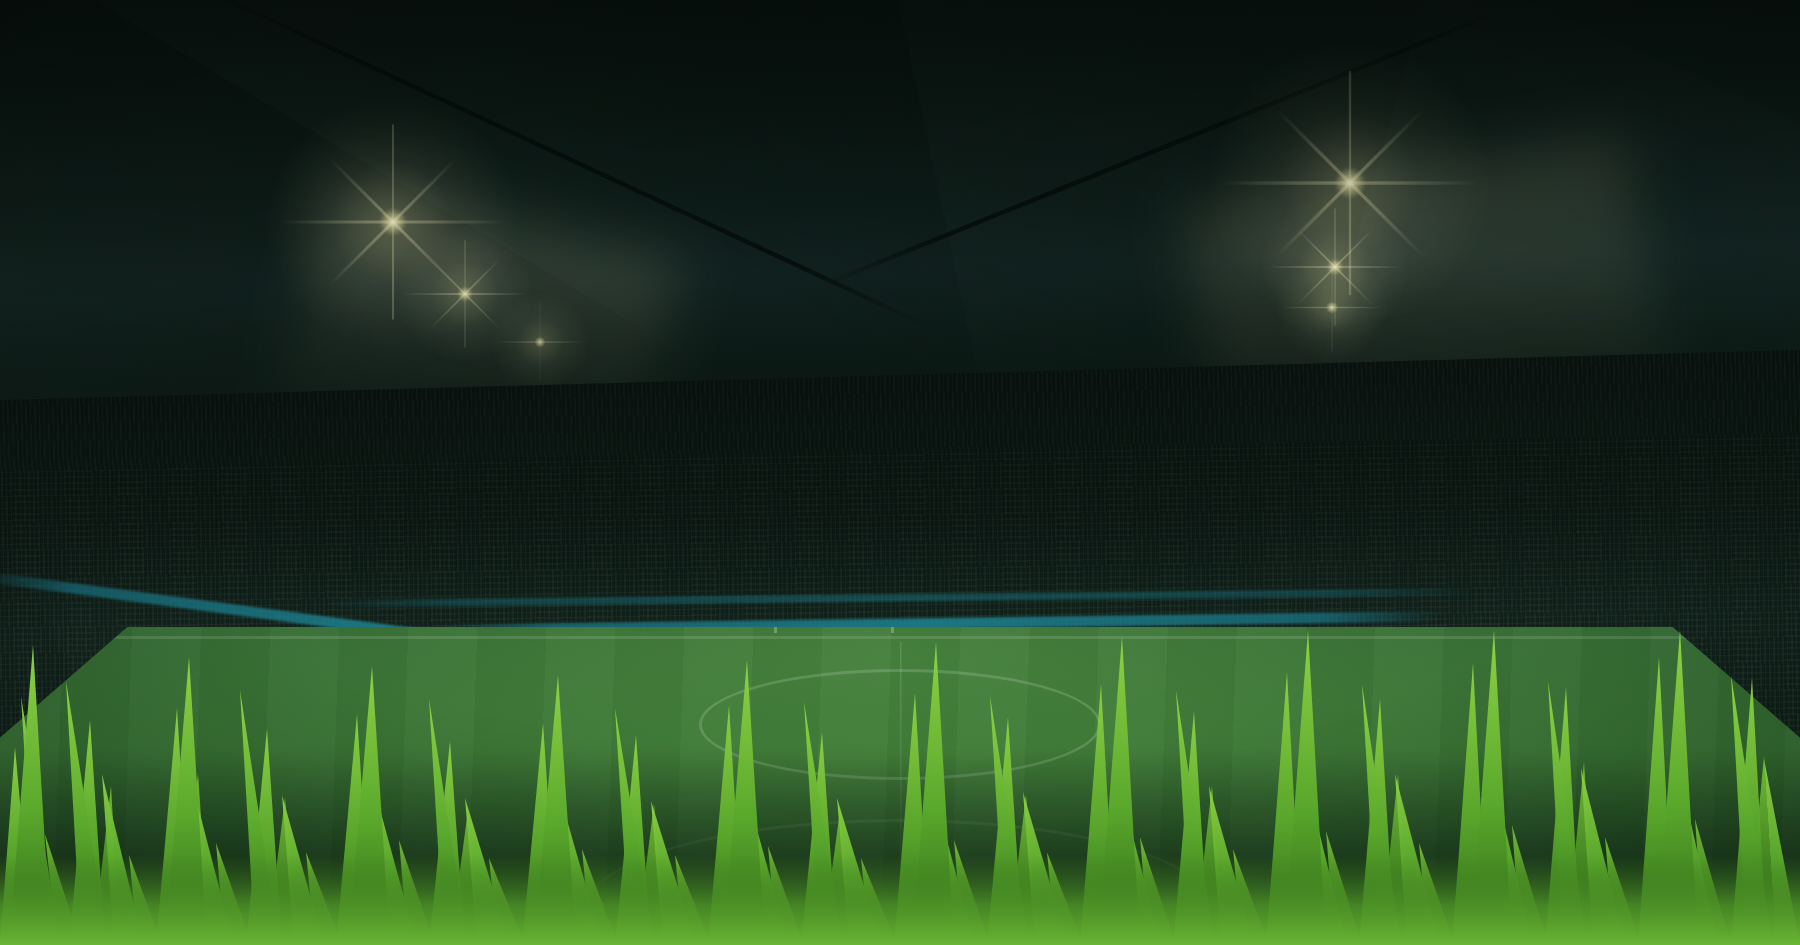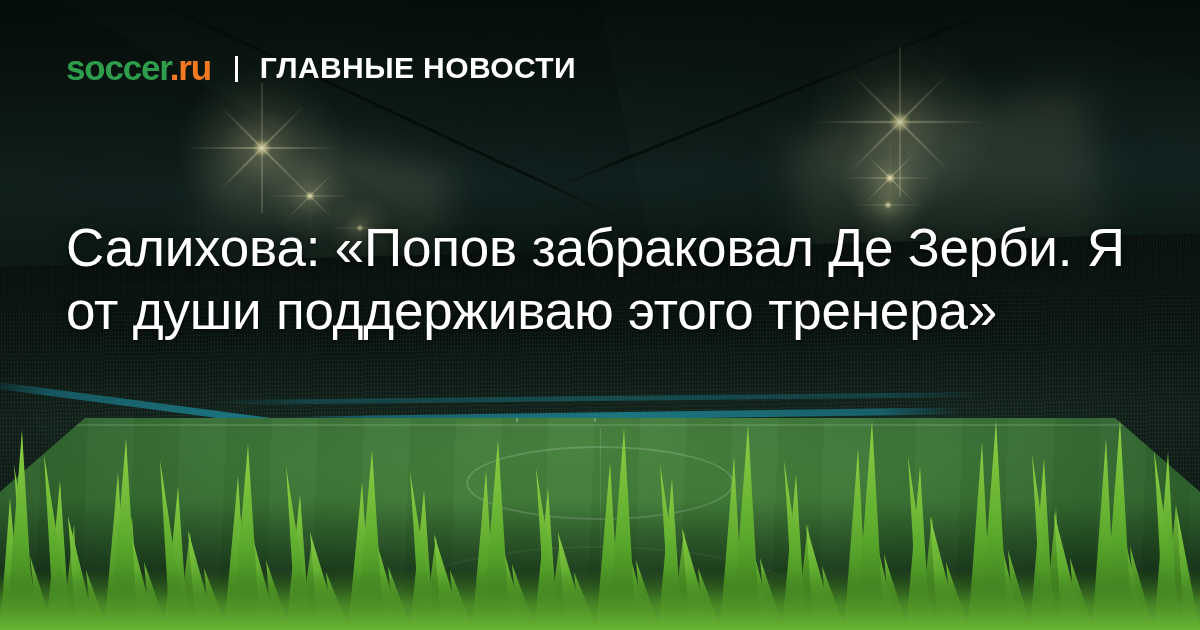--- a/index.html
+++ b/index.html
@@ -454,21 +454,15 @@
         <path d="M980 210 L996 0  L1008 210 Z"></path>
         <path d="M1042 210 L1032 34 L1058 210 Z"></path>
         <path d="M1104 210 L1120 0 L1132 210 Z"></path>
         <path d="M1164 210 L1154 30 L1182 210 Z"></path>
       </g>
 
       <rect x="0" y="150" width="1200" height="60" fill="url(#gbase)"></rect>
     </svg>
   </div>
 
-  <div class="header">
-    <div class="logo"><span class="lg-soccer">soccer</span><span class="lg-ru">.ru</span></div>
-    <span class="sep"></span>
-    <span class="kicker">ГЛАВНЫЕ НОВОСТИ</span>
-  </div>
-
-  <h1 class="headline">Салихова: «Попов забраковал Де Зерби. Я от души поддерживаю этого тренера»</h1>
+
 
 </div>
 
 </body></html>

